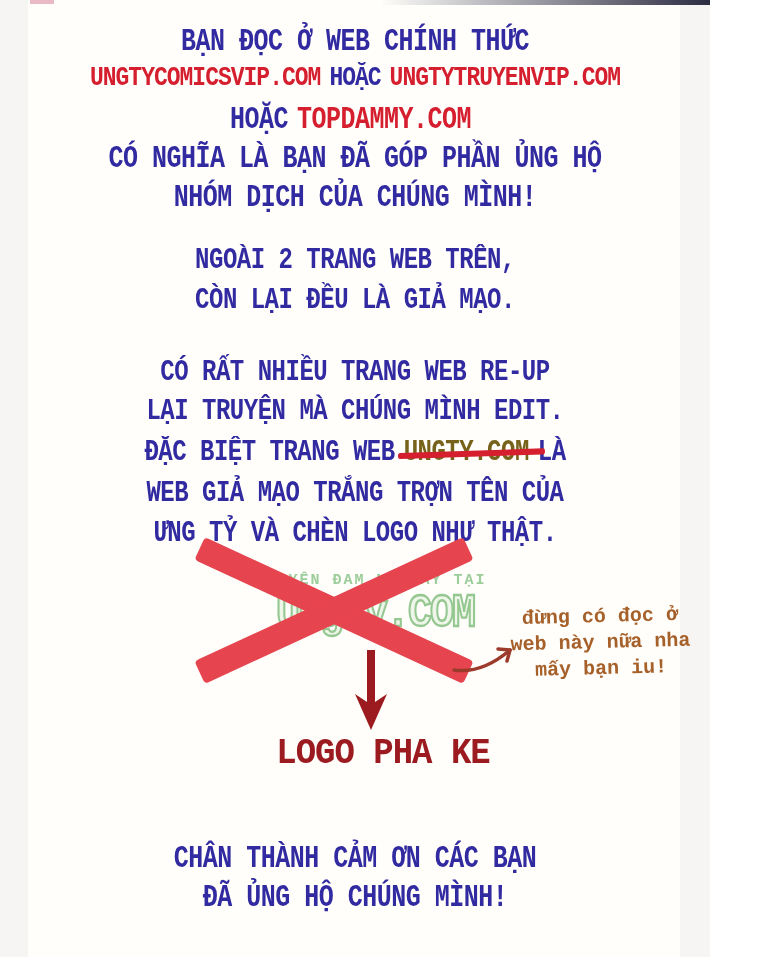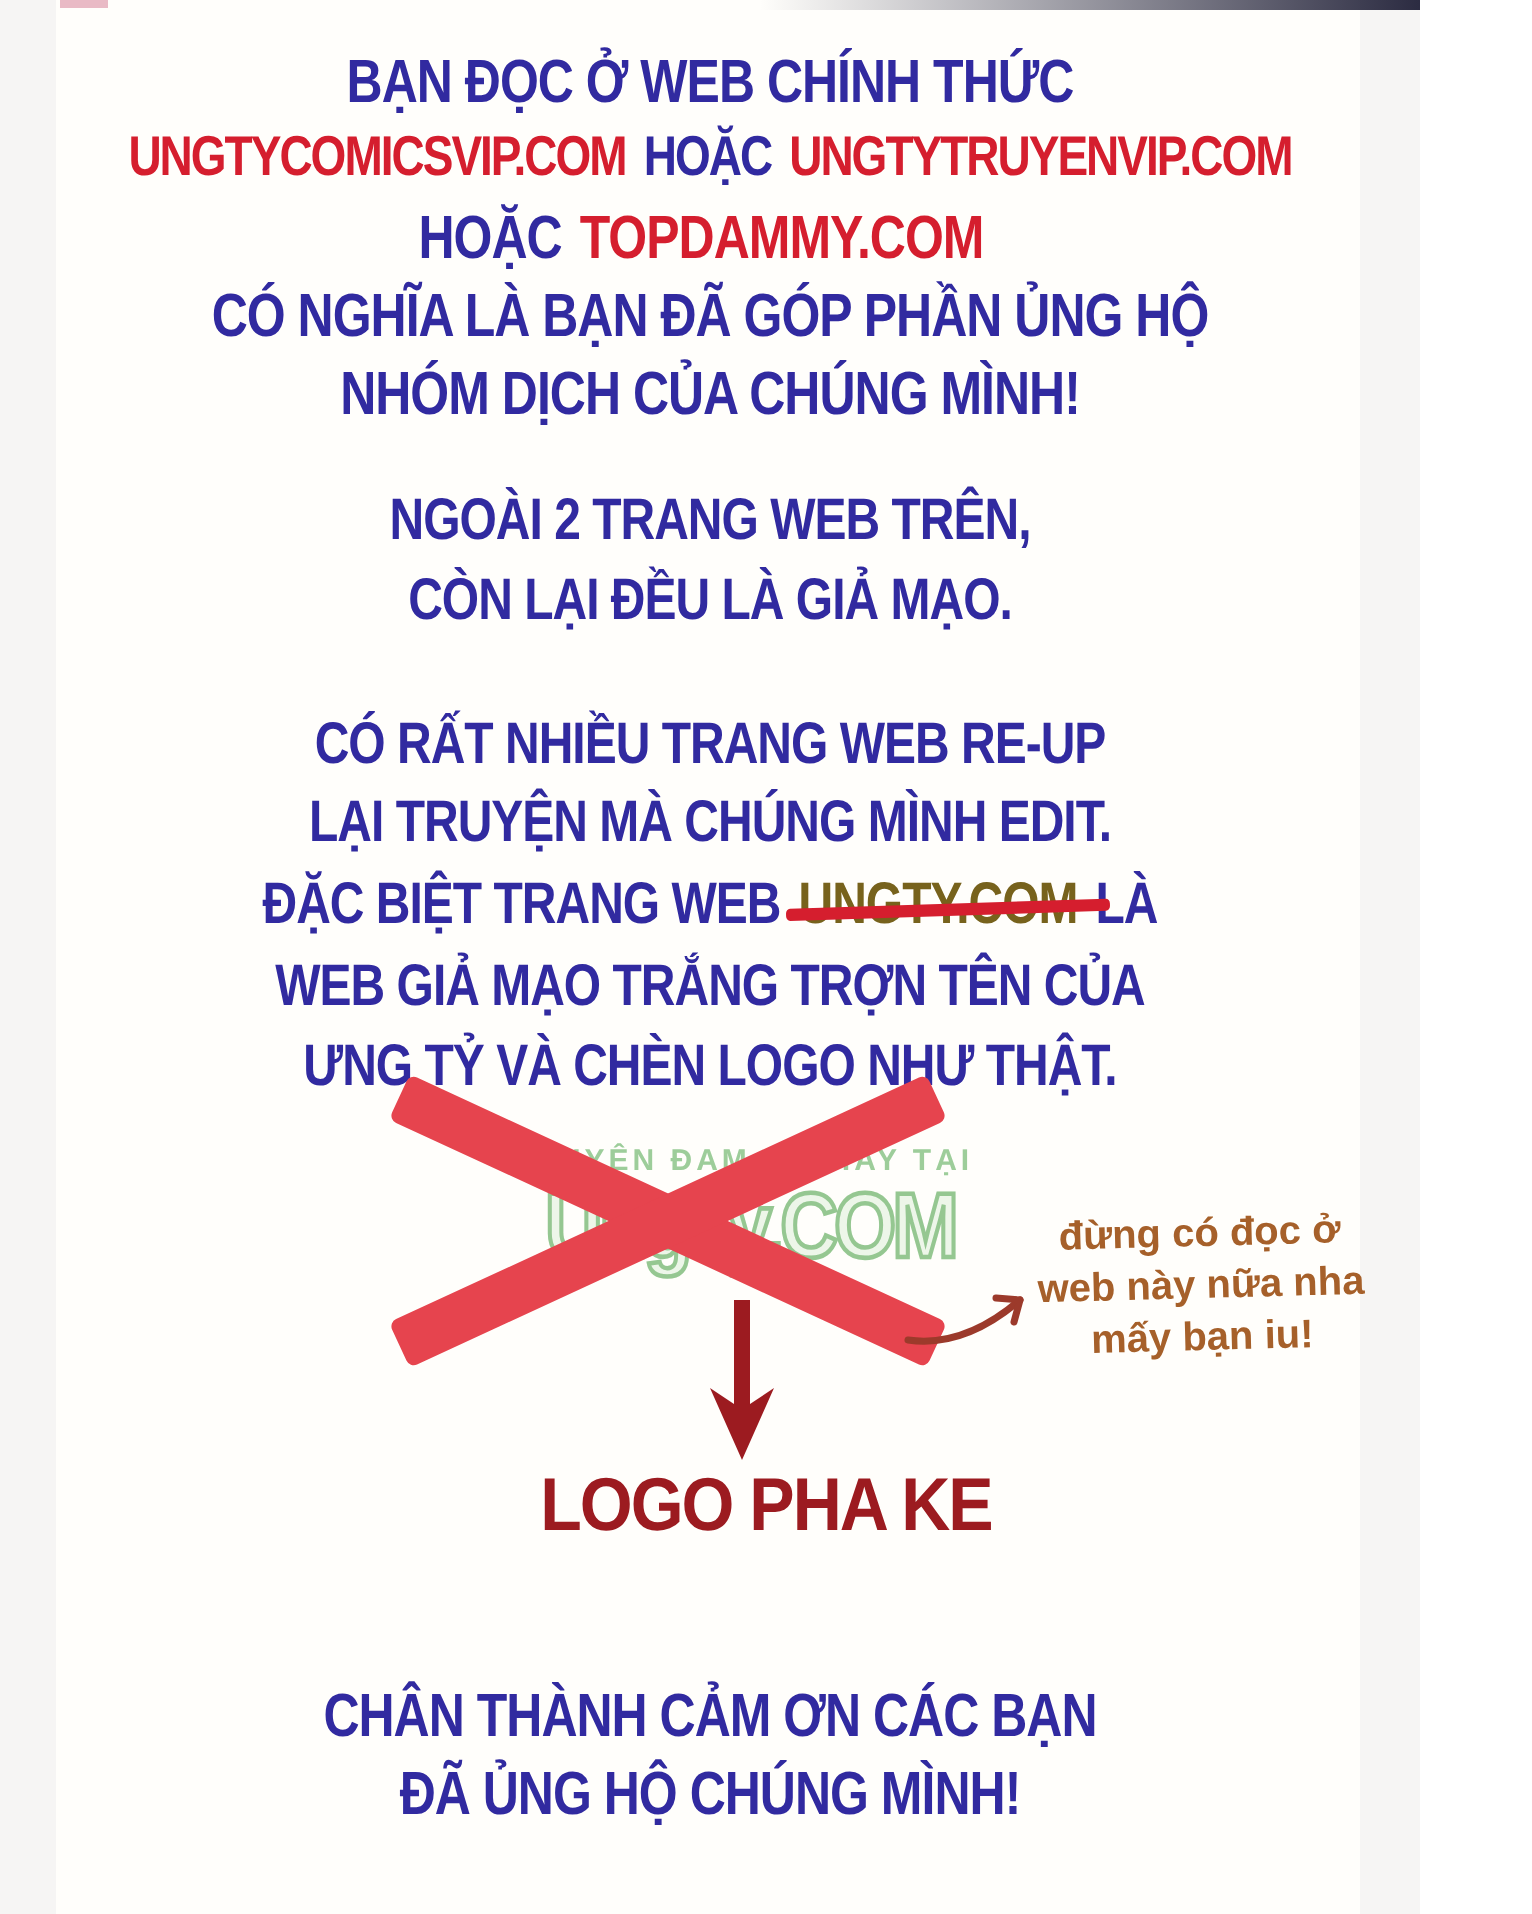--- a/index.html
+++ b/index.html
@@ -1,21 +1,21 @@
 <!DOCTYPE html>
 <html style="--blue: #312aa0; --red: #d51e2e; --dark_red: #9c1b20; --olive: #77621c; --x_red: #e6444e; --green: #9dcd9a; --logo_fill: #edf6e9; --logo_stroke: #95c791; --orange: #a6602a; --pink_artifact: #e9bac5;"><head>
 <meta charset="utf-8">
 <style>
   html,body{margin:0;padding:0;}
   .page{
     position:relative;
     width:710px;height:957px;
     background:#fffefb;
     overflow:hidden;
-    font-family:Liberation Sans, sans-serif;
+    font-family:Liberation Mono, monospace;
     font-weight:bold;
   }
   .edge{position:absolute;top:0;height:100%;background:#f6f5f4;}
   .edge.left{left:0;width:28px;}
   .edge.right{right:0;width:30px;}
   .top-dark-bar{
     position:absolute;top:0;left:380px;width:357px;height:5px;
     background:linear-gradient(to right, rgba(27,27,51,0), rgba(27,27,51,.55) 55%, #1b1b33);
   }
   .top-pink-mark{

